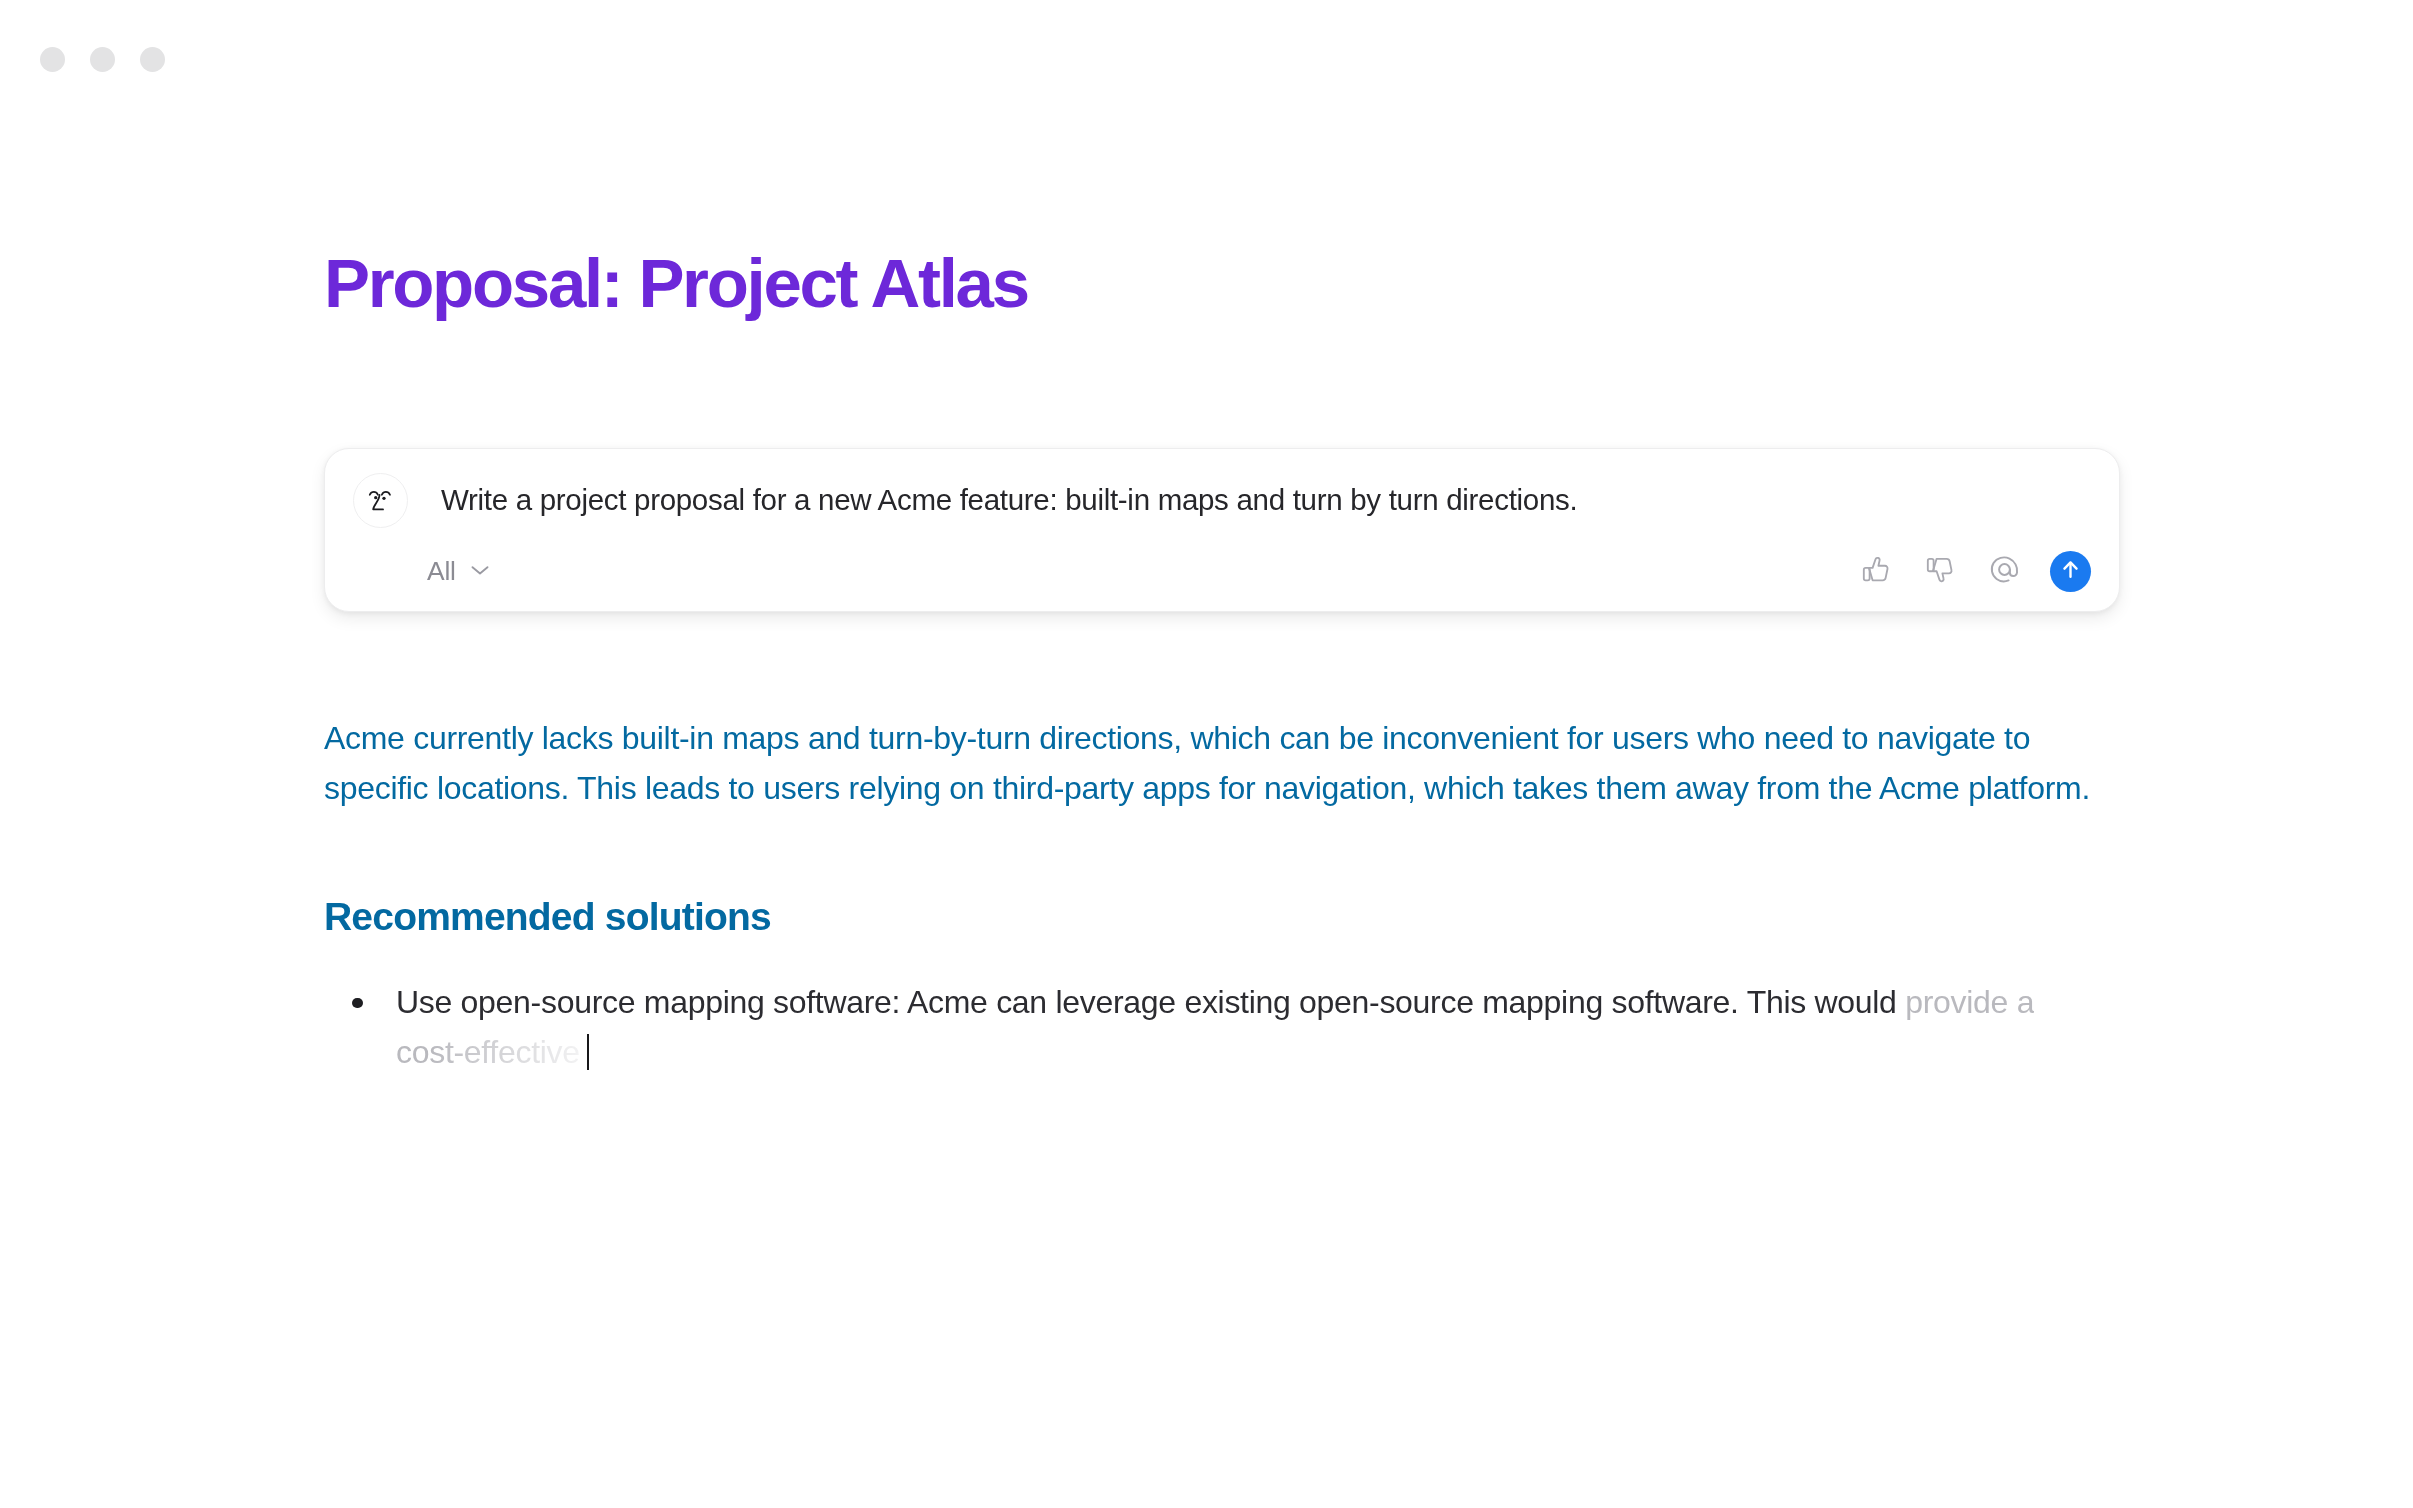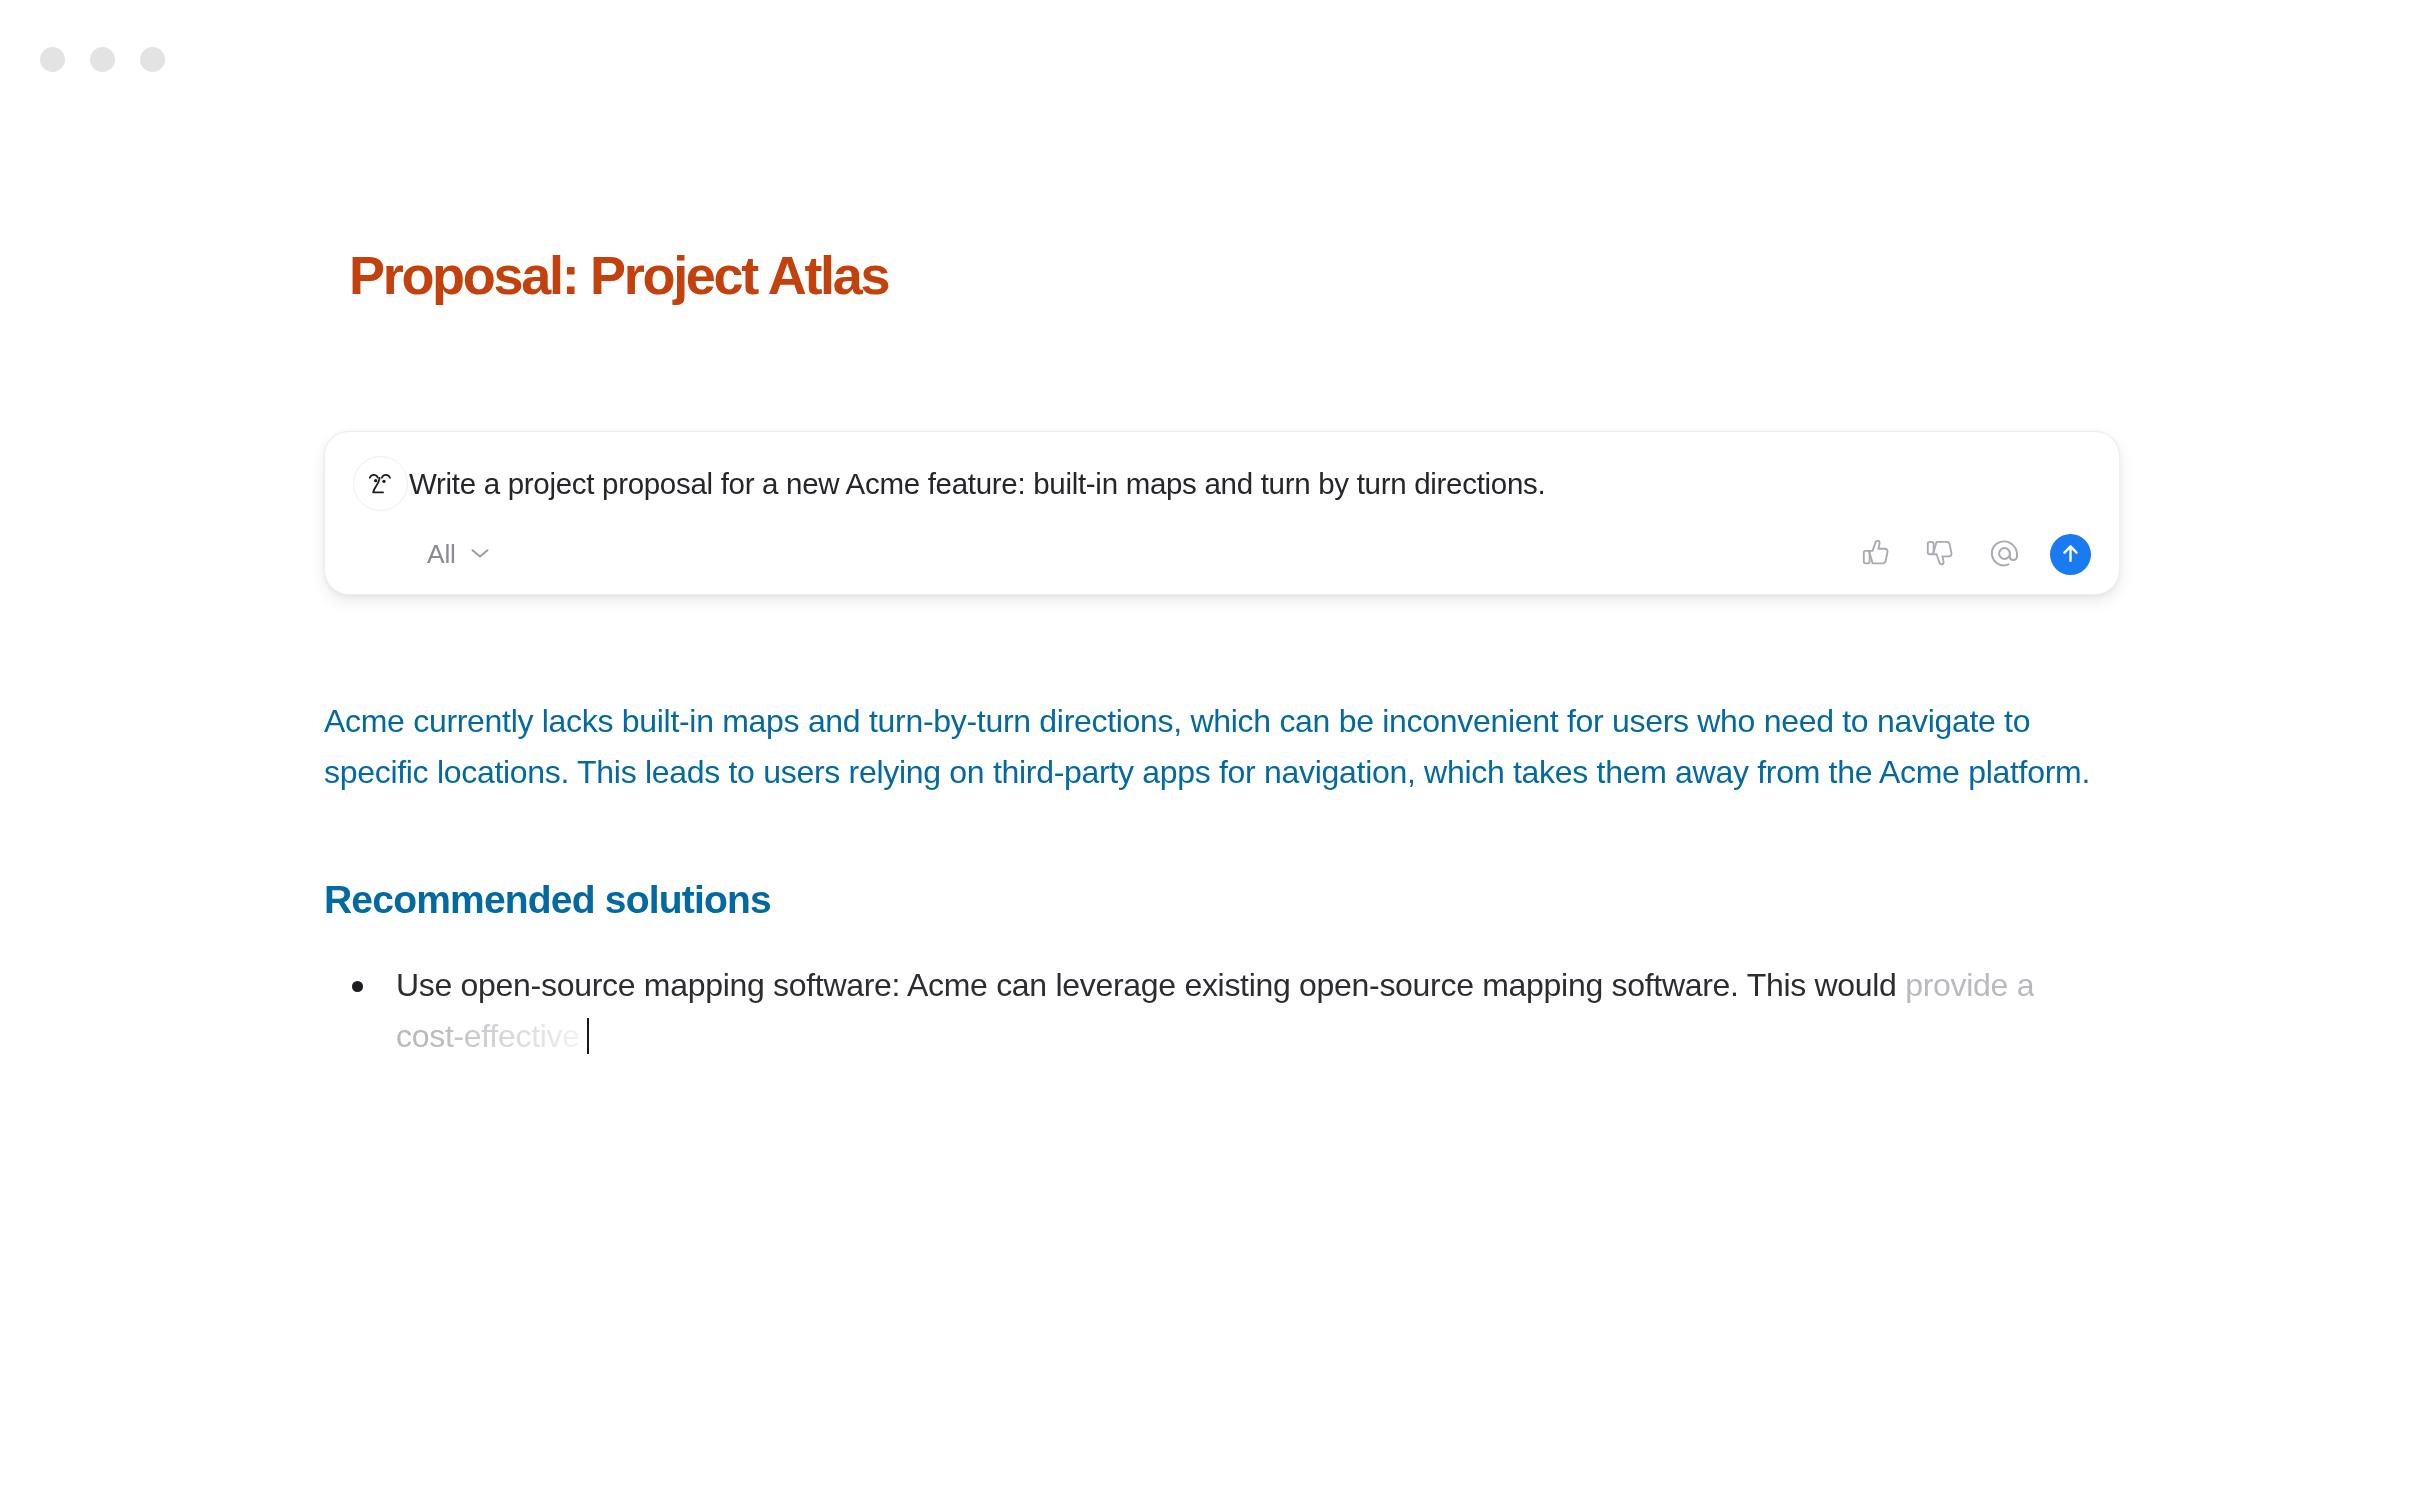--- a/index.html
+++ b/index.html
@@ -40,44 +40,43 @@
   
   .doc {
     position: absolute;
     left: 324px;
     top: 0;
     width: 1804px;
   }
 
   .doc-title {
     margin-top: 245px;
-    font-size: 54px;
+    font-size: 69px;
     line-height: 1.12;
     font-weight: 700;
     letter-spacing: -2.3px;
-    color: #c2410c;
-    margin-left: 25px;
+    color: #6d28d9;
   }
 
   
   .prompt-card {
     margin-top: 126px;
     width: 1796px;
     background: #ffffff;
     border: 1.3px solid #ededee;
     border-radius: 25px;
     box-shadow: 0 6.3px 16.3px rgba(17,17,20,0.075),
                 0 1.3px 5px rgba(17,17,20,0.05);
     padding: 24px 28px 19px 28px;
   }
 
   .prompt-row {
     display: flex;
     align-items: center;
-    gap: 1px;
+    gap: 33px;
   }
 
   .avatar {
     flex: 0 0 auto;
     width: 55px;
     height: 55px;
     border-radius: 50%;
     border: 1.3px solid #efeff0;
     background: #ffffff;
     display: flex;

